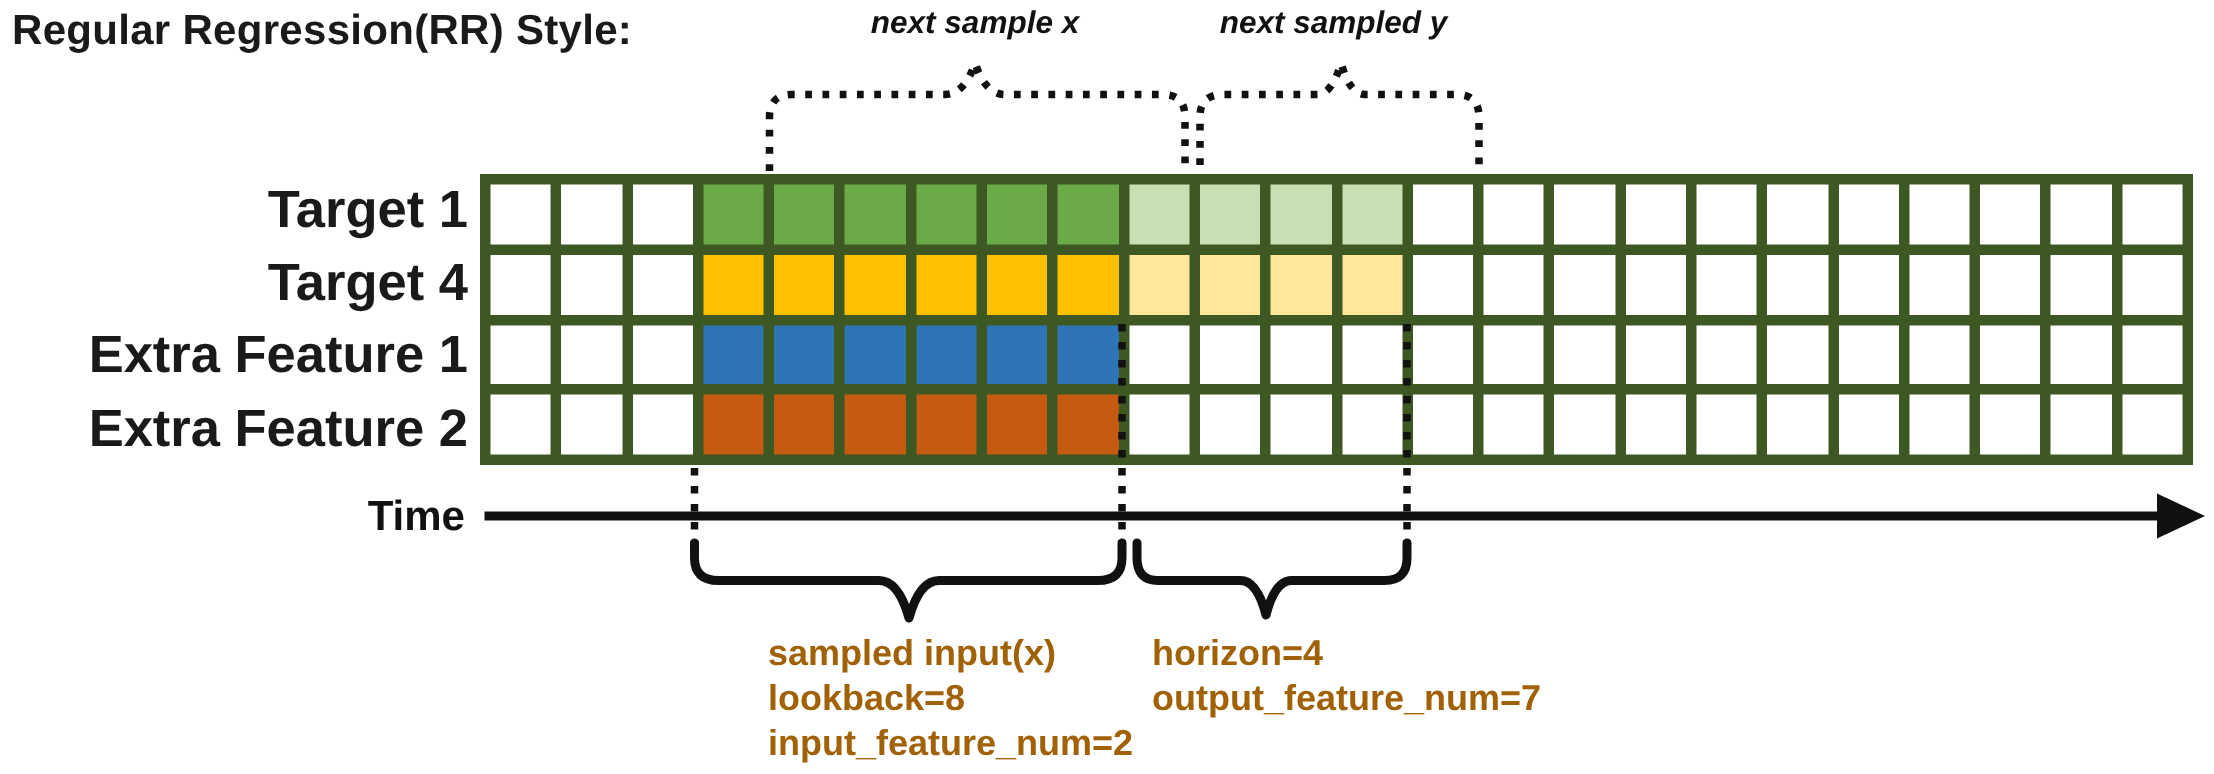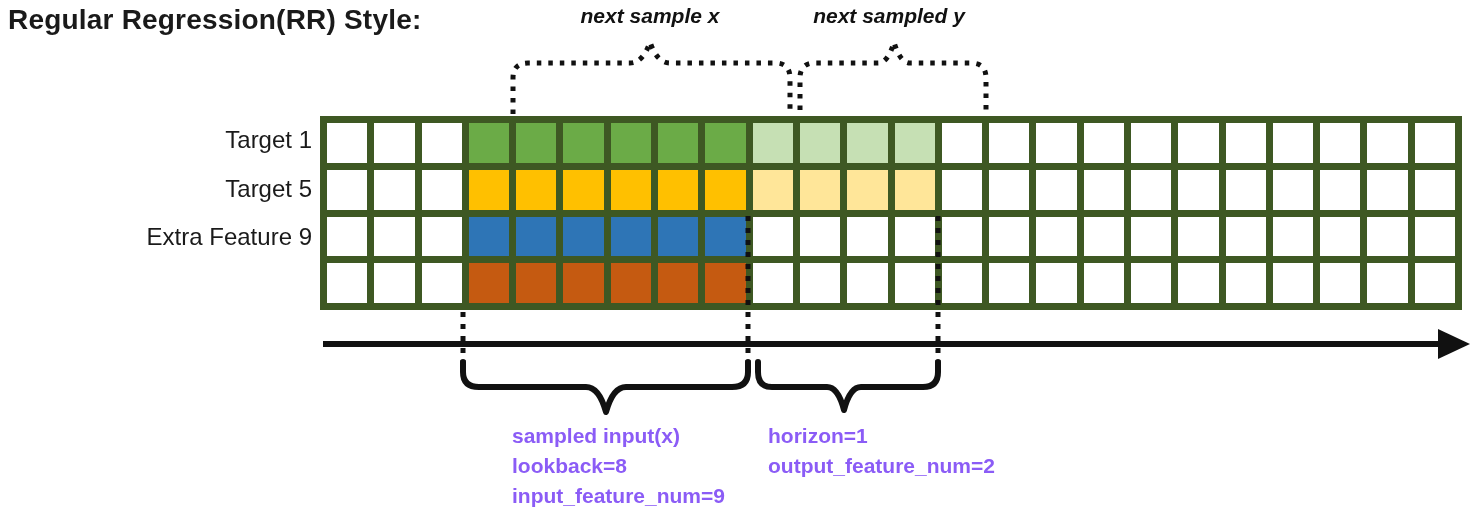--- a/index.html
+++ b/index.html
@@ -39,22 +39,22 @@
   #next-sample-y { left: 889px; }
 
   
   #row-labels { left: 0; top: 116px; width: 312px; height: 194px; }
   .row-label {
     position: absolute;
     left: 0; width: 312px;
     display: flex;
     align-items: center;
     justify-content: flex-end;
-    font-size: 24px;
-    font-weight: 400;
+    font-size: 35px;
+    font-weight: 700;
     color: #1a1a1a;
     white-space: nowrap;
   }
 
   
   #grid {
     left: 320px; top: 116px;
     width: 1142px; height: 194px;
     background: #3E5823;
     box-sizing: border-box;
@@ -77,44 +77,45 @@
     left: 160px; top: 328px;
     width: 150px;
     text-align: right;
     font-size: 28px;
     font-weight: 700;
     color: #111;
   }
 
   .note-block {
     top: 421px;
-    font-size: 21px;
+    font-size: 24px;
     font-weight: 600;
-    color: #8b5cf6;
+    color: #a16207;
     line-height: 30px;
     white-space: nowrap;
   }
   #input-note { left: 512px; }
   #output-note { left: 768px; }
 </style>
 </head>
 <body>
 
 <div id="canvas">
 
   <div id="next-sample-x" class="abs sample-label">next sample x</div>
 
   <div id="title" class="abs">Regular Regression(RR) Style:</div>
 
   <div id="next-sample-y" class="abs sample-label">next sampled y</div>
 
   <div id="row-labels" class="abs">
       <div class="row-label" style="top: 0px; height: 48.5px;">Target 1</div>
-      <div class="row-label" style="top: 48.5px; height: 48.5px;">Target 5</div>
-      <div class="row-label" style="top: 97px; height: 48.5px;">Extra Feature 9</div>
+      <div class="row-label" style="top: 48.5px; height: 48.5px;">Target 4</div>
+      <div class="row-label" style="top: 97px; height: 48.5px;">Extra Feature 1</div>
+      <div class="row-label" style="top: 145.5px; height: 48.5px;">Extra Feature 2</div>
     </div>
 
   <div id="grid" class="abs">
       <div class="cell"></div>
       <div class="cell"></div>
       <div class="cell"></div>
       <div class="cell" style="background: rgb(107, 171, 71);"></div>
       <div class="cell" style="background: rgb(107, 171, 71);"></div>
       <div class="cell" style="background: rgb(107, 171, 71);"></div>
       <div class="cell" style="background: rgb(107, 171, 71);"></div>
@@ -220,25 +221,26 @@
     <path d="M 938 216 L 938 367" fill="none" stroke="#111" stroke-width="5" stroke-dasharray="5 7"></path>
 
     <line x1="323" y1="344" x2="1442" y2="344" stroke="#111" stroke-width="6"></line>
     <polygon points="1438,329 1470,344 1438,359" fill="#111"></polygon>
 
     <path d="M 463 362 L 463 372 Q 463 387 479 387 L 586 387 Q 599 387 606 412 Q 613 387 626 387 L 732 387 Q 748 387 748 372 L 748 362" fill="none" stroke="#111" stroke-width="6" stroke-linecap="round" stroke-linejoin="round"></path>
 
     <path d="M 758 362 L 758 372 Q 758 387 772 387 L 827 387 Q 838 387 844 410 Q 850 387 861 387 L 923 387 Q 938 387 938 372 L 938 362" fill="none" stroke="#111" stroke-width="6" stroke-linecap="round" stroke-linejoin="round"></path>
   </svg>
 
+  <div id="time-label" class="abs">Time</div>
 
   <div id="input-note" class="abs note-block">
       <div>sampled input(x)</div>
       <div>lookback=8</div>
-      <div>input_feature_num=9</div>
+      <div>input_feature_num=2</div>
     </div>
 
   <div id="output-note" class="abs note-block">
-      <div>horizon=1</div>
-      <div>output_feature_num=2</div>
+      <div>horizon=4</div>
+      <div>output_feature_num=7</div>
     </div>
 
 </div>
 
 </body></html>

